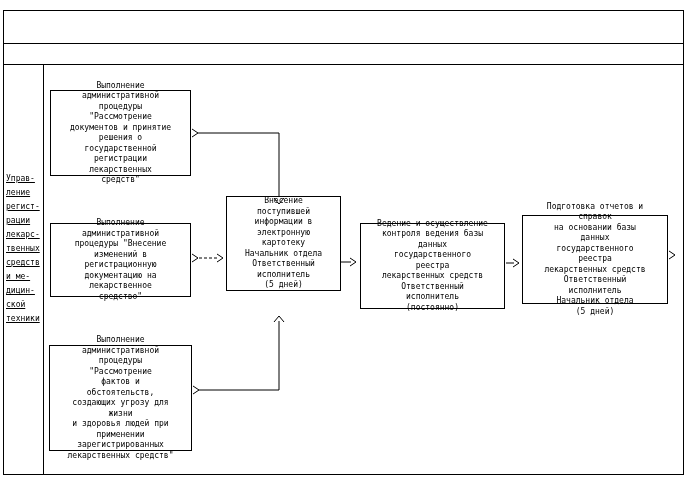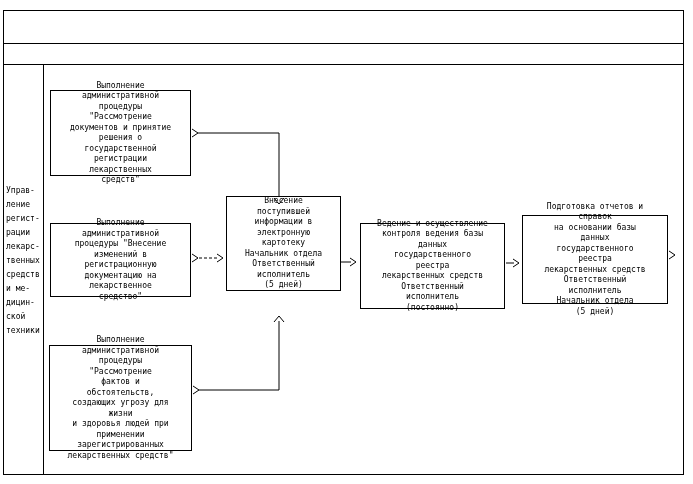--- a/index.html
+++ b/index.html
@@ -15,22 +15,22 @@
     position:absolute;left:3px;top:10px;width:679px;height:463px;
     border:1px solid #000;
   }
   .hline{position:absolute;left:3px;width:680px;height:1px;background:#000;}
   .vline{position:absolute;left:43px;top:64px;width:1px;height:410px;background:#000;}
   .title{
     position:absolute;left:45px;top:12px;
     font-size:8px;line-height:12px;white-space:pre;
   }
   .sidebar-label{
-    position:absolute;left:6px;top:184px;width:36px;
-    font-size:8px;line-height:14px;white-space:pre-line;
+    position:absolute;left:6px;top:172px;width:36px;
+    font-size:8px;line-height:14px;white-space:pre-line;text-decoration:underline;
   }
   .node{
     position:absolute;
     border:1px solid #000;background:#fff;
     display:flex;align-items:center;justify-content:center;
     text-align:center;
     font-size:8px;line-height:10.5px;white-space:pre-line;
     box-sizing:border-box;
     padding:16px;
   }

